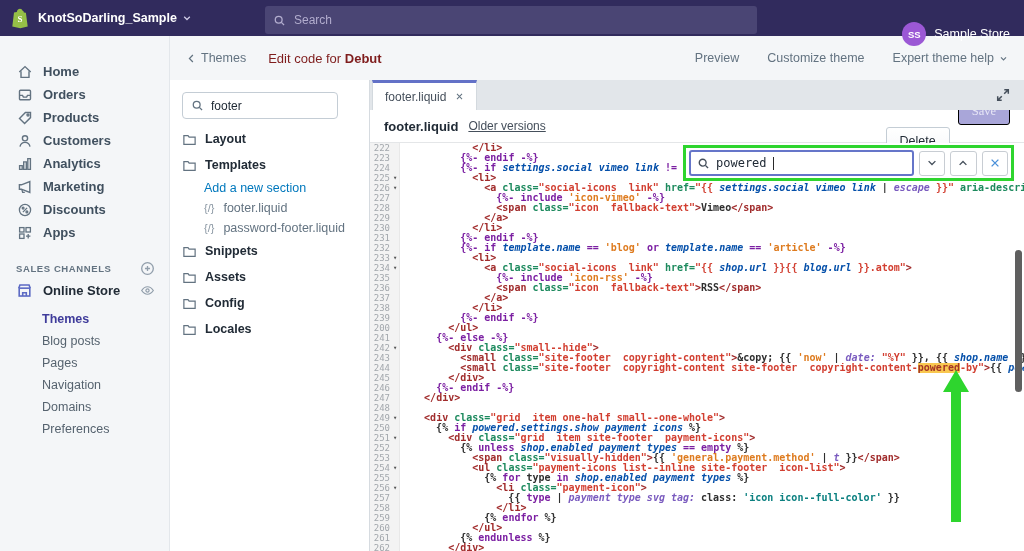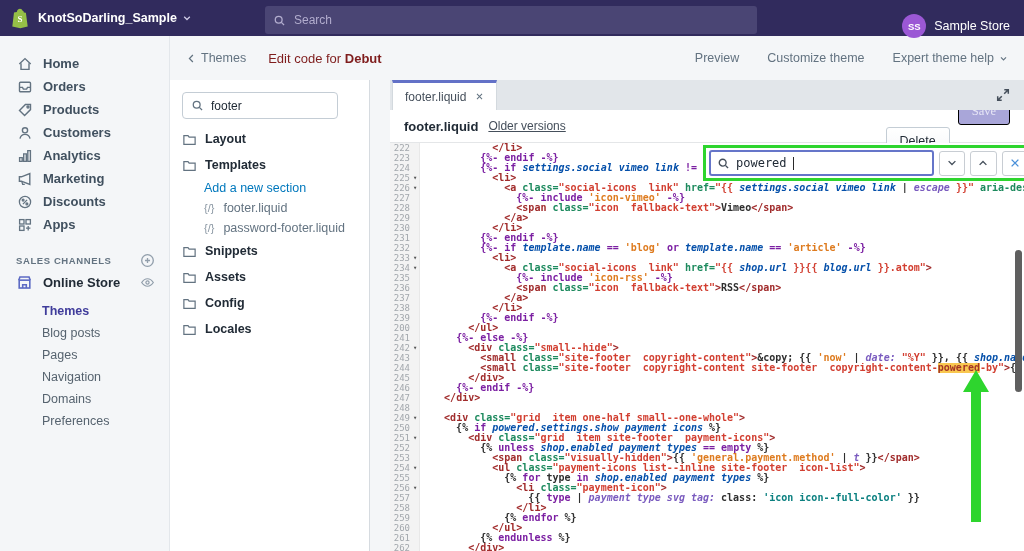--- a/index.html
+++ b/index.html
@@ -8,48 +8,48 @@
   .app { width:1024px; height:551px; display:flex; flex-direction:column; position:relative; }
 
   
   .topbar { height:36px; background:#312b5d; display:flex; align-items:center; flex:none; position:relative; }
   .logo { width:22px; height:22px; margin-left:9px; flex:none; }
   .store-name { color:#fff; font-size:12.5px; font-weight:bold; margin-left:7px; display:flex; align-items:center; gap:5px; cursor:pointer; }
   .store-name svg { stroke:#cfcbe6; }
   .topbar-search { position:absolute; left:265px; top:6px; width:492px; height:28px; background:#4a4574; border:none; border-radius:3px; display:flex; align-items:center; padding-left:8px; gap:8px; }
   .topbar-search input { background:transparent; border:none; outline:none; color:#e4e1f2; font-size:12px; width:100%; font-family:"Liberation Sans",sans-serif; }
   .topbar-search input::placeholder { color:#b2adce; }
-  .account { position:absolute; right:14px; top:6px; height:40px; display:flex; align-items:center; gap:8px; cursor:pointer; }
+  .account { position:absolute; right:14px; top:14px; height:40px; display:flex; align-items:center; gap:8px; cursor:pointer; }
   .avatar { width:24px; height:24px; border-radius:50%; background:#9b58d5; color:#fff; font-size:9.5px; font-weight:bold; display:flex; align-items:center; justify-content:center; }
   .account-name { color:#fff; font-size:12.5px; }
 
   
   .body-row { flex:1; display:flex; min-height:0; }
-  .sidebar { width:170px; flex:none; border-right:1px solid #e3e7eb; padding-top:16px; background:#f4f6f8; }
+  .sidebar { width:170px; flex:none; border-right:1px solid #e3e7eb; padding-top:24px; background:#f4f6f8; }
   .sb-item { height:23px; display:flex; align-items:center; gap:10px; padding-left:16px; cursor:pointer; }
   .sb-item .icon { width:17px; height:17px; flex:none; display:flex; align-items:center; justify-content:center; }
   .sb-label { font-size:13px; color:#40505f; font-weight:bold; }
   .sales-row { margin-top:16px; height:16px; display:flex; align-items:center; padding:0 14px 0 16px; justify-content:space-between; }
   .sales-label { font-size:9.5px; letter-spacing:.6px; color:#637381; font-weight:bold; }
   .online-store { height:24px; display:flex; align-items:center; gap:10px; padding:0 14px 0 16px; margin-top:2px; cursor:pointer; }
   .online-store .grow { flex:1; font-size:13px; font-weight:bold; color:#212b36; }
   .sub-items { margin-top:6px; }
   .sub-item { height:22px; display:flex; align-items:center; padding-left:42px; font-size:12.5px; color:#56636f; cursor:pointer; }
   .sub-item.active { position:relative; color:#3f3c9b; font-weight:bold; }
   .sub-item.active::before { content:""; position:absolute; left:28px; right:26px; top:0; bottom:0; background:#e6e4f9; border-radius:3px; z-index:-1; }
 
   .main-col { flex:1; display:flex; flex-direction:column; min-width:0; }
   .main-header { height:44px; flex:none; display:flex; align-items:center; padding:0 16px; }
   .back-link { display:flex; align-items:center; gap:4px; color:#637381; font-size:12.5px; cursor:pointer; }
   .page-title { margin-left:22px; font-size:13px; color:#7f1d1d; }
   .page-title b { font-weight:bold; }
   .header-actions { margin-left:auto; display:flex; align-items:center; gap:28px; }
   .header-action { color:#637381; font-size:12.5px; display:flex; align-items:center; gap:5px; cursor:pointer; }
 
-  .workspace { flex:1; display:flex; min-height:0;gap:20px; }
+  .workspace { flex:1; display:flex; min-height:0; }
 
   
   .file-panel { width:200px; flex:none; background:#fff; border-right:1px solid #d6dbe0; padding-top:12px; }
   .file-search { margin:0 12px; width:156px; height:27px; border:1px solid #c4cdd5; border-radius:4px; display:flex; align-items:center; gap:7px; padding-left:8px; background:#fff; }
   .file-search input { border:none; outline:none; font-size:12px; color:#212b36; width:100%; font-family:"Liberation Sans",sans-serif; }
   .file-list { margin-top:7px; }
   .f-row { display:flex; align-items:center; gap:8px; padding-left:12px; cursor:pointer; }
   .f-folder { height:26px; }
   .f-folder .f-label { font-size:12.5px; font-weight:bold; color:#212b36; }
   .f-inner { height:20px; padding-left:34px; }

